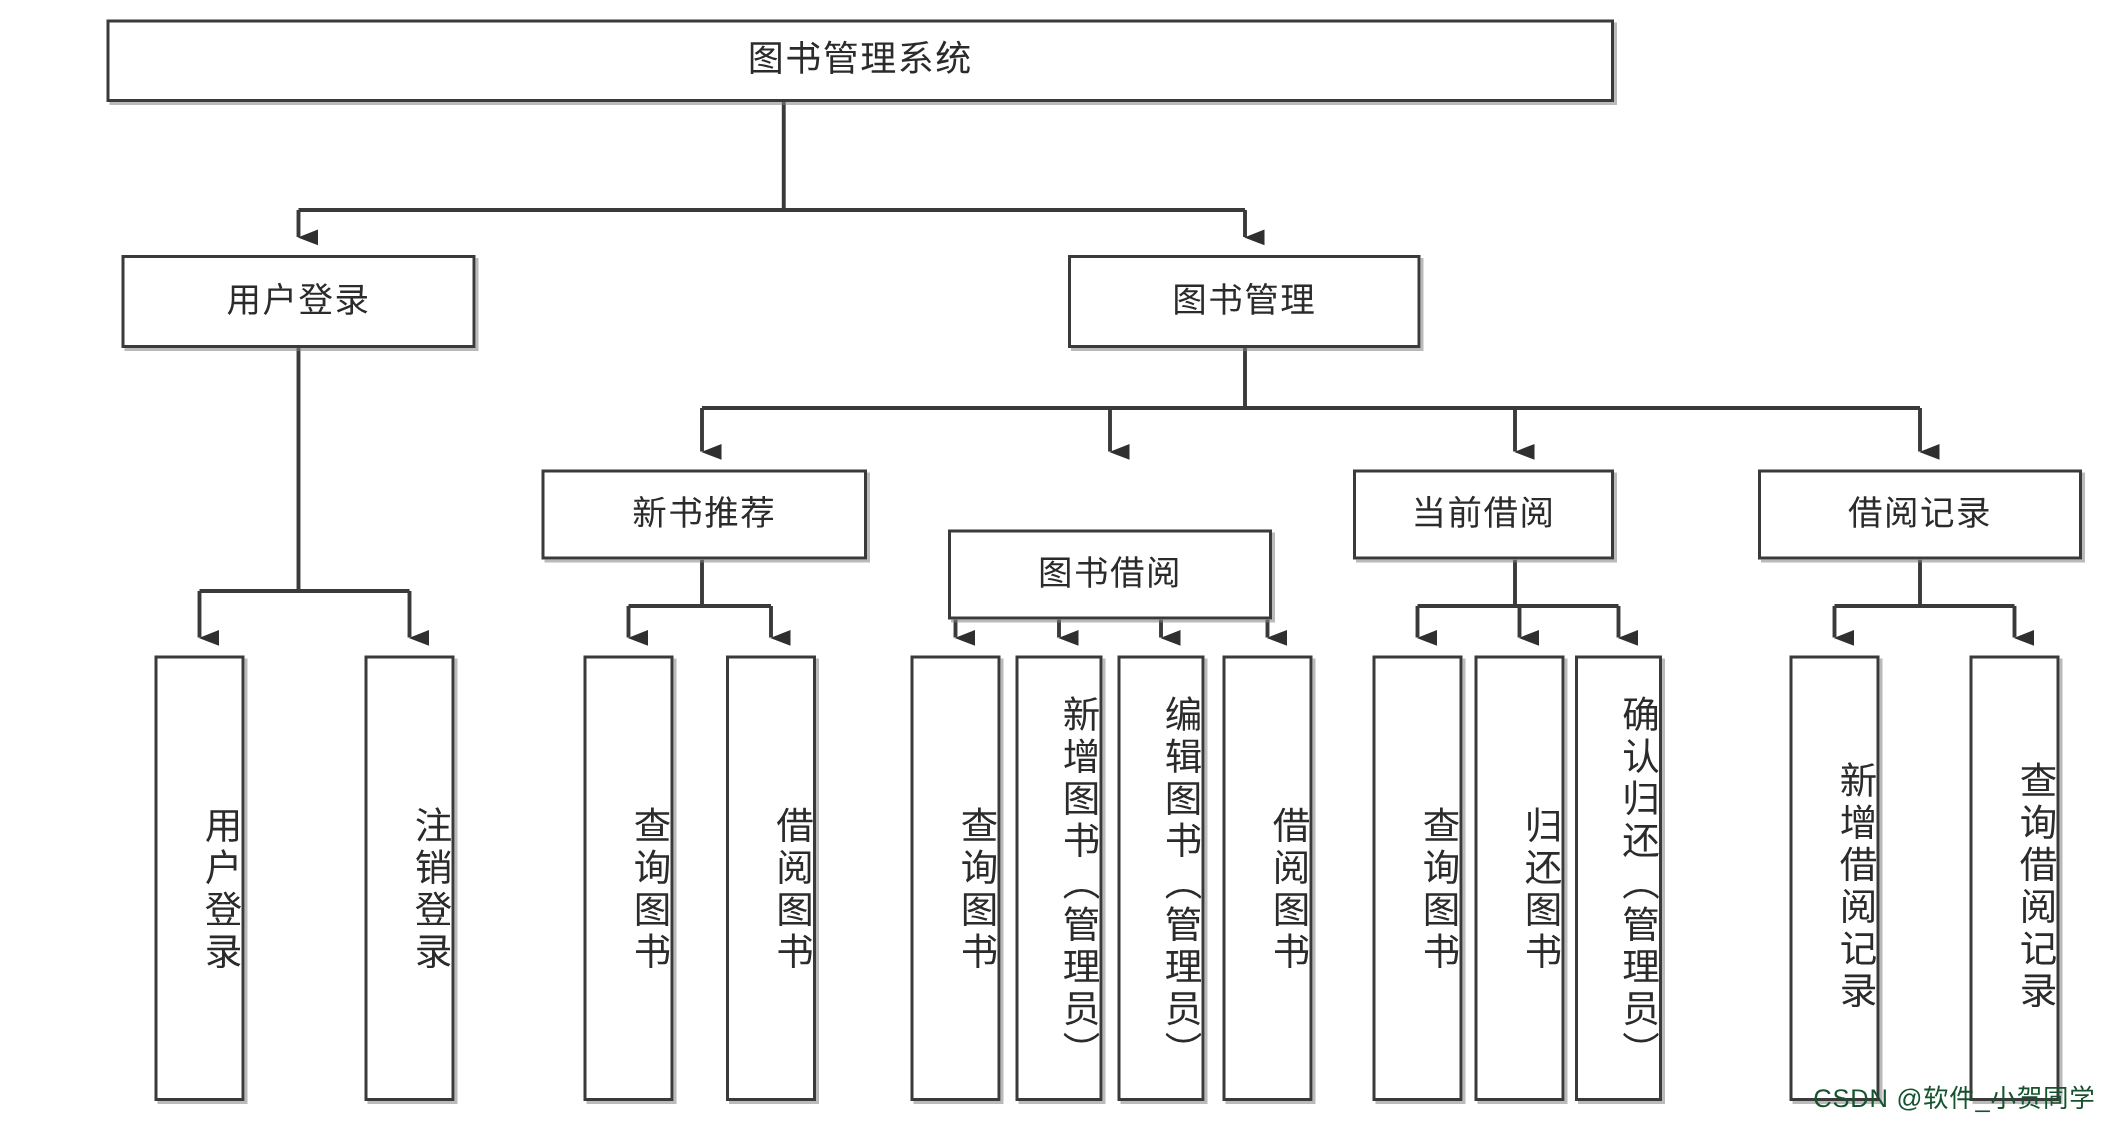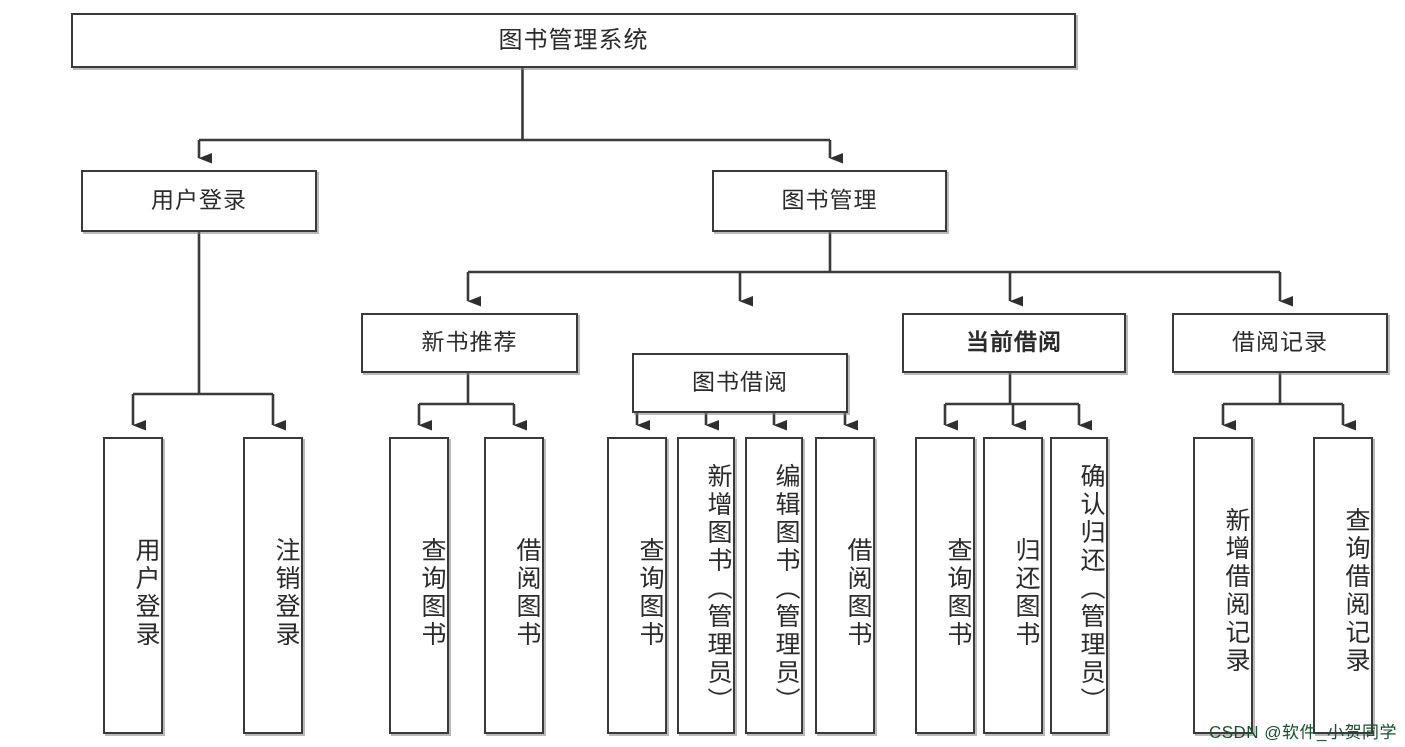--- a/index.html
+++ b/index.html
@@ -139,21 +139,21 @@
   <div class="node horiz" style="left:361px; top:313px; width:217px; height:60px;">
     <span>新书推荐</span>
   </div>
 
   <div class="node horiz" style="left:712px; top:170px; width:235px; height:62px;">
     <span>图书管理</span>
   </div>
   <div class="node horiz" style="left:632px; top:313px; width:216px; height:60px;margin-top:40px;">
     <span>图书借阅</span>
   </div>
-  <div class="node horiz" style="left:902px; top:313px; width:224px; height:60px;font-weight:bold;">
+  <div class="node horiz" style="left:902px; top:313px; width:174px; height:60px;">
     <span>当前借阅</span>
   </div>
   <div class="node horiz" style="left:1172px; top:313px; width:216px; height:60px;">
     <span>借阅记录</span>
   </div>
 
   <div class="node leaf" style="left:103px; top:437px; width:60px; height:297px;">
     <span class="leaf-label">用户登录</span>
   </div>
   <div class="node leaf" style="left:243px; top:437px; width:60px; height:297px;">

